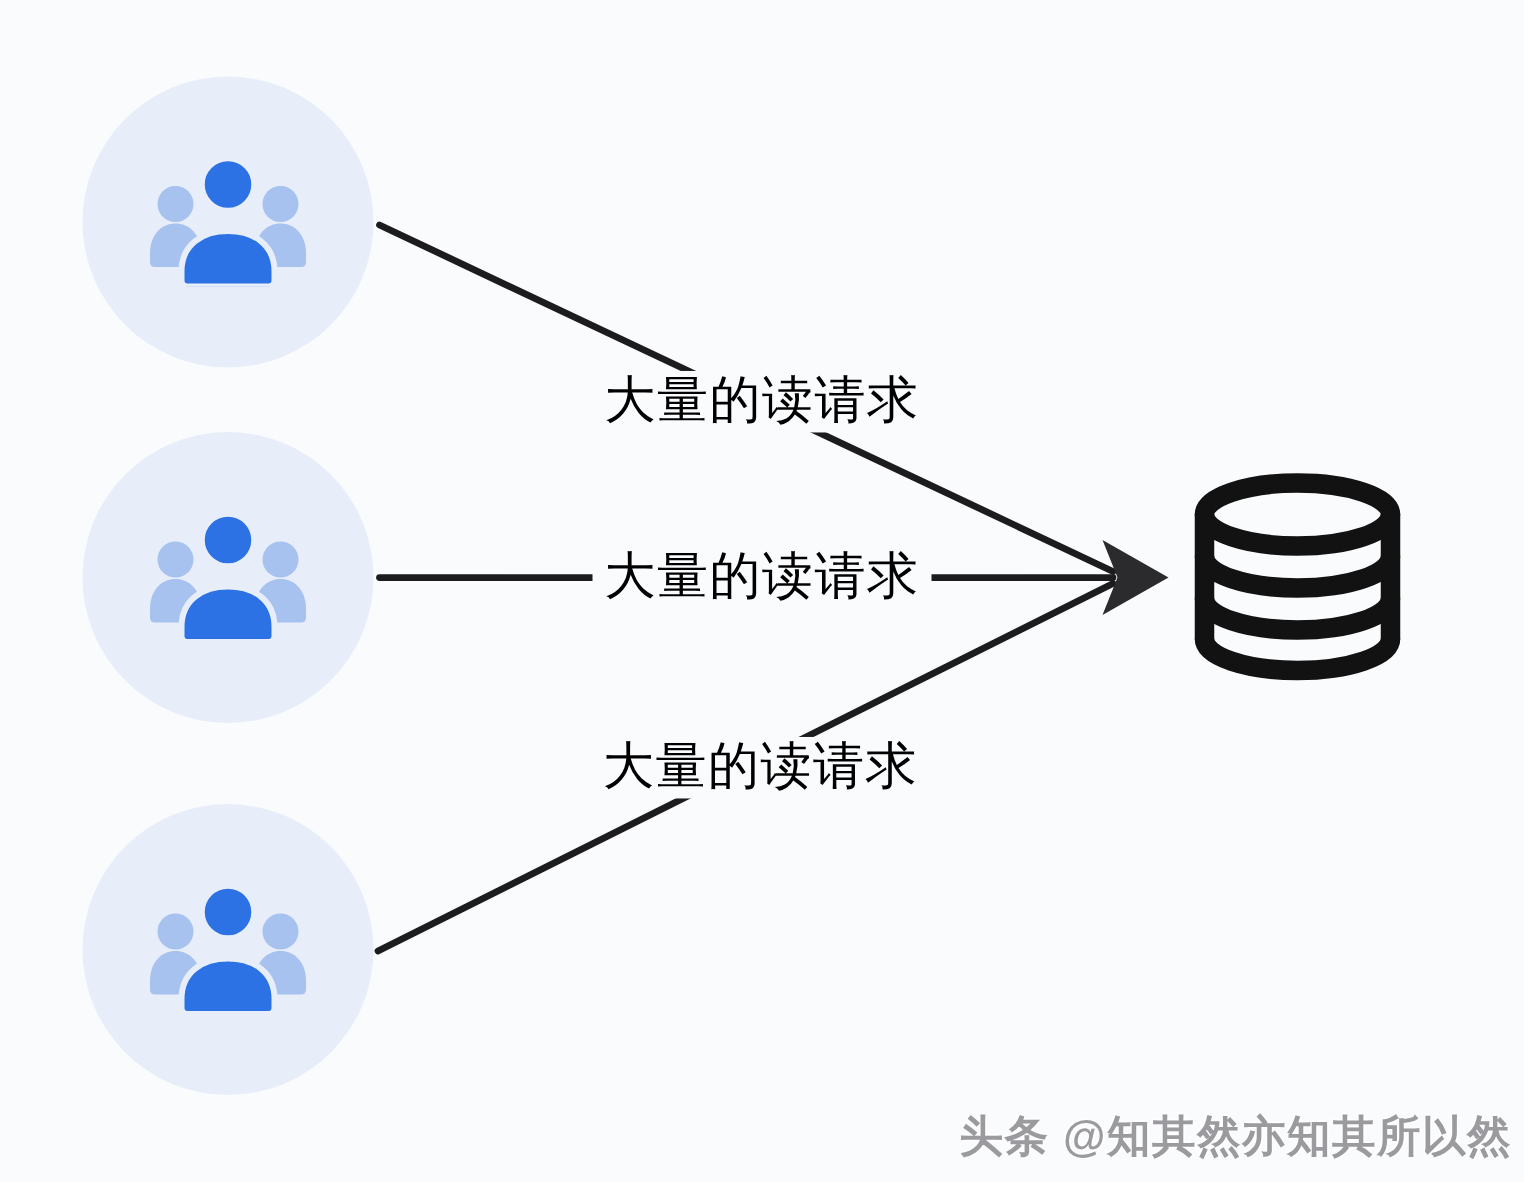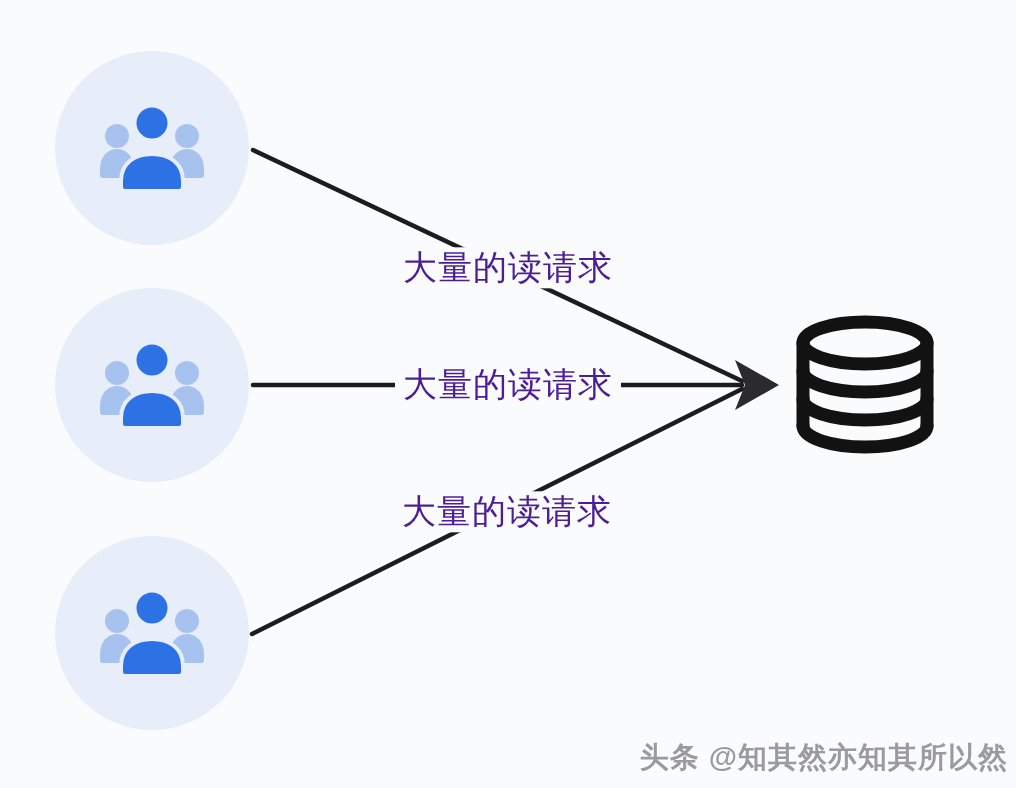--- a/index.html
+++ b/index.html
@@ -31,21 +31,21 @@
     justify-content: center;
   }
   .client-circle.c1 { left: 55px; top: 51px; }
   .client-circle.c2 { left: 55px; top: 288px; }
   .client-circle.c3 { left: 55px; top: 536px; }
   .users-icon { width: 110px; height: 86px; display: block; }
   .arrow-label {
     position: absolute;
     transform: translate(-50%, -50%);
     background: #FAFBFD;
-    color: #4c1d95;
+    color: #000000;
     font-size: 34px;
     line-height: 1.1;
     padding: 2px 8px;
     white-space: nowrap;
     letter-spacing: 1px;
   }
   .label-1 { left: 508px; top: 268px; }
   .label-2 { left: 508px; top: 385px; }
   .label-3 { left: 507px; top: 512px; }
   .database-icon-wrap {

